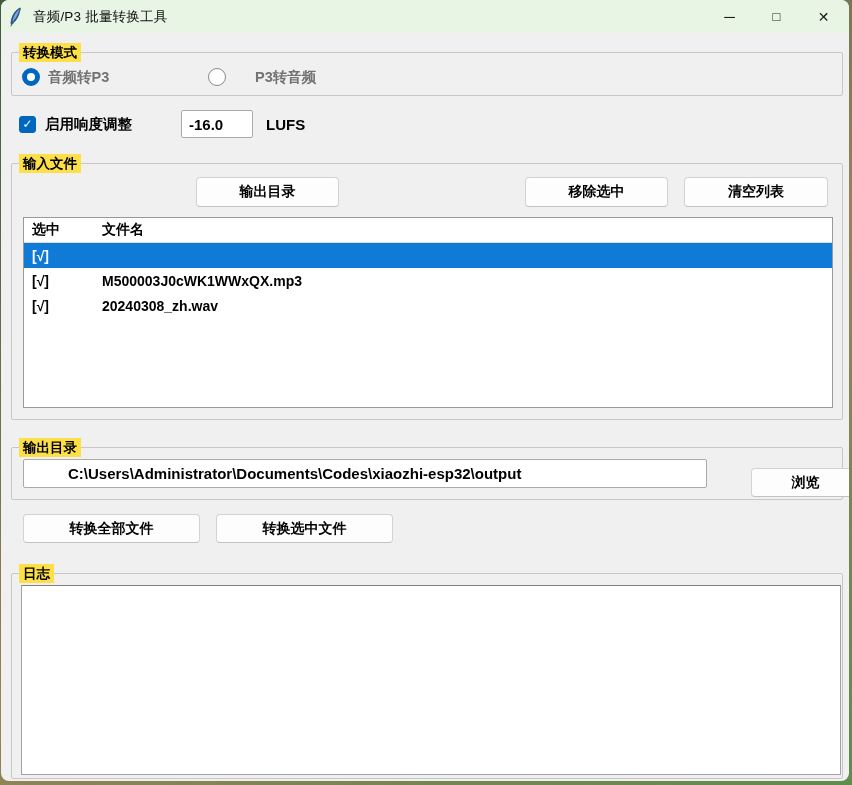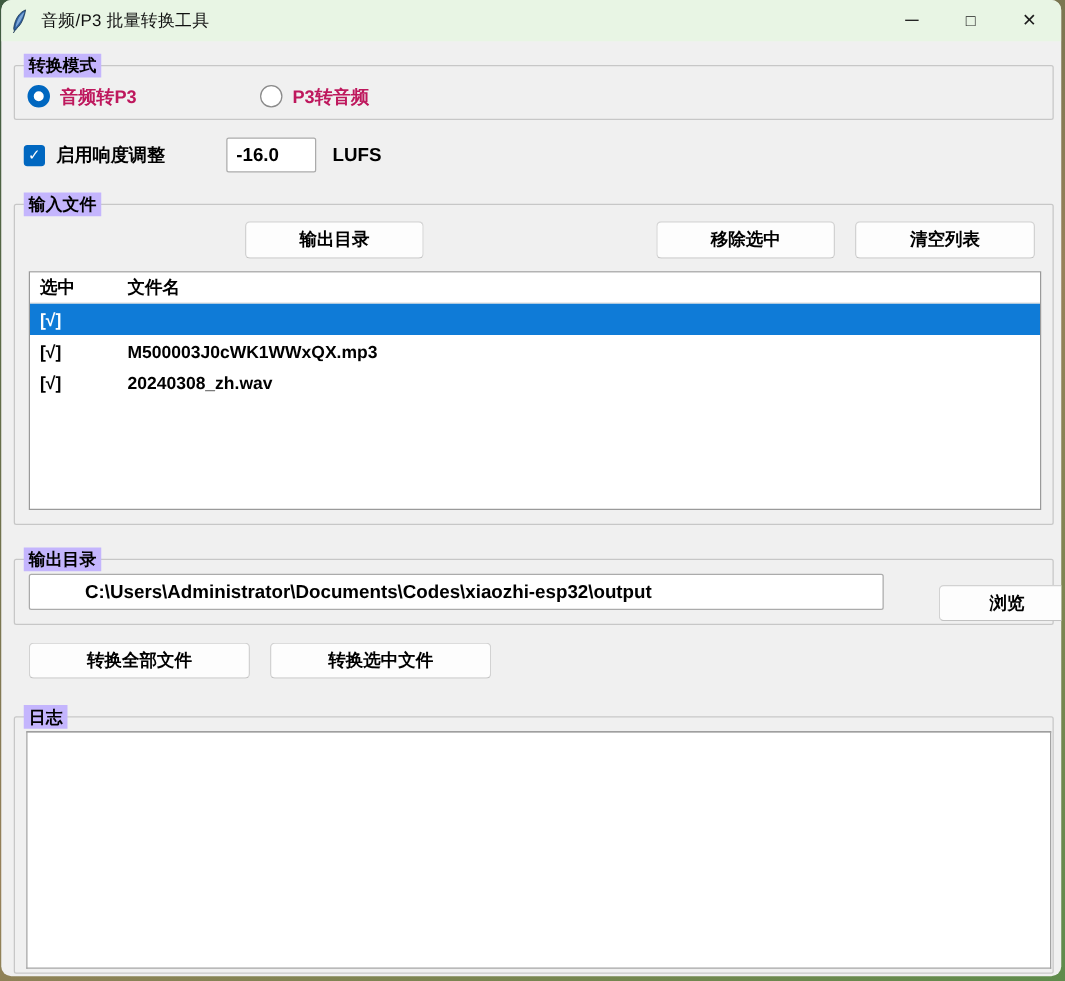--- a/index.html
+++ b/index.html
@@ -24,35 +24,35 @@
   .caption-btn {
     width:47px; height:33px; display:flex; align-items:center; justify-content:center;
     font-size:13px; color:#1b1b1b; cursor:default;
   }
   .caption-btn.min { font-size:15px; }
   .caption-btn.max { font-size:13px; }
   .caption-btn.close { font-size:14px; }
   
   .group { position:absolute; border:1px solid #c7c7c7; border-radius:2px; }
   .glabel {
-    position:absolute; top:-10px; left:7px; background:#c4b5fd; padding:0 4px;
+    position:absolute; top:-10px; left:7px; background:#fde047; padding:0 4px;
     font-size:13.5px; font-weight:700; color:#000; line-height:19px; white-space:nowrap;
   }
   .grp-mode   { left:10px; top:52px;  width:832px; height:44px; }
   .grp-input  { left:10px; top:163px; width:832px; height:257px; }
   .grp-output { left:10px; top:447px; width:832px; height:53px; }
   .grp-log    { left:10px; top:573px; width:832px; height:206px; }
   
   .radio-option { position:absolute; display:flex; align-items:center; top:14px; height:20px; }
   .radio-option.first { left:10px; }
-  .radio-option.second { left:196px; }
+  .radio-option.second { left:196px;gap:21px; }
   .radio { width:18px; height:18px; border-radius:50%; background:#fff; flex:0 0 auto; }
   .radio.on  { border:5px solid #0067c0; }
   .radio.off { border:1px solid #8a8a8a; }
-  .radio-label { margin-left:8px; font-size:14.5px; font-weight:700; color:#be185d; }
+  .radio-label { margin-left:8px; font-size:14.5px; font-weight:700; color:#737373; }
   
   .loudness-row { position:absolute; left:18px; top:109px; height:30px; display:flex; align-items:center; }
   .checkbox {
     width:17px; height:17px; background:#0067c0; border:1px solid #0067c0; border-radius:3px;
     color:#fff; display:flex; align-items:center; justify-content:center; font-size:12px; line-height:1;
   }
   .loudness-label { margin-left:9px; font-size:14.5px; font-weight:700; }
   .entry {
     background:#fff; border:1px solid #ababab; border-radius:2px;
     font-family:"Liberation Sans","DejaVu Sans",sans-serif;

